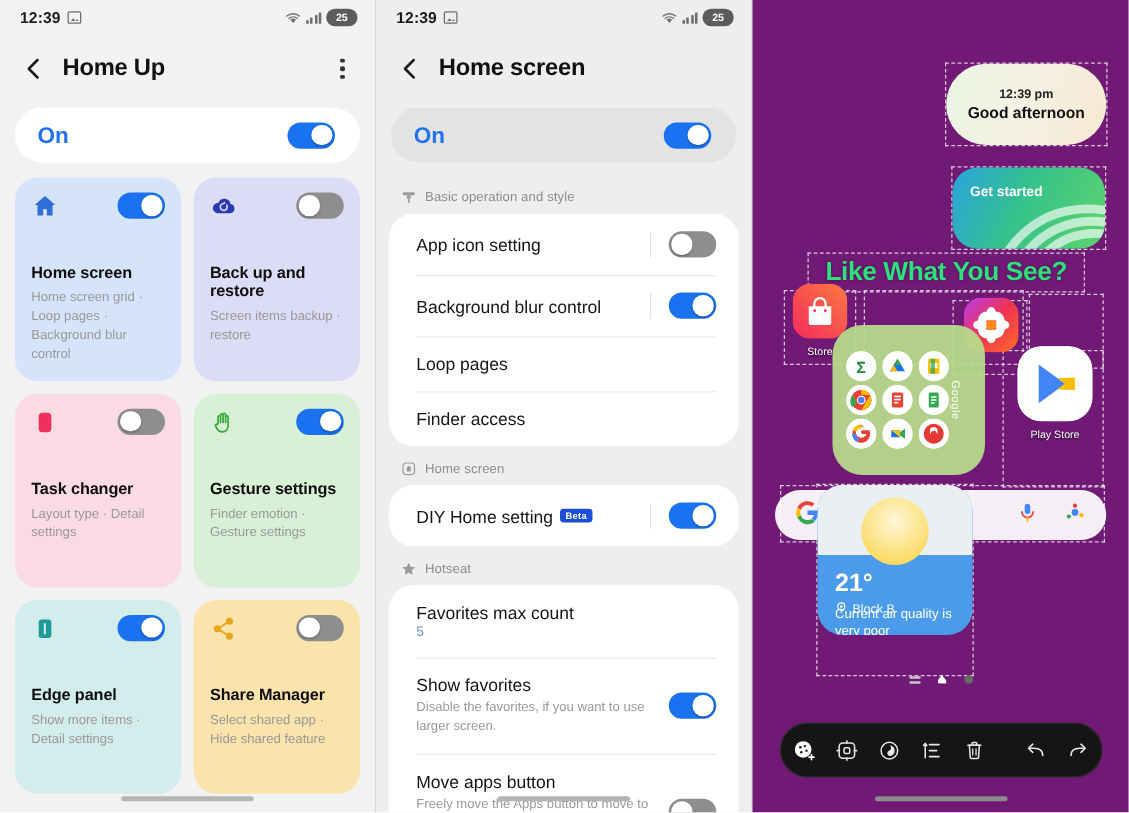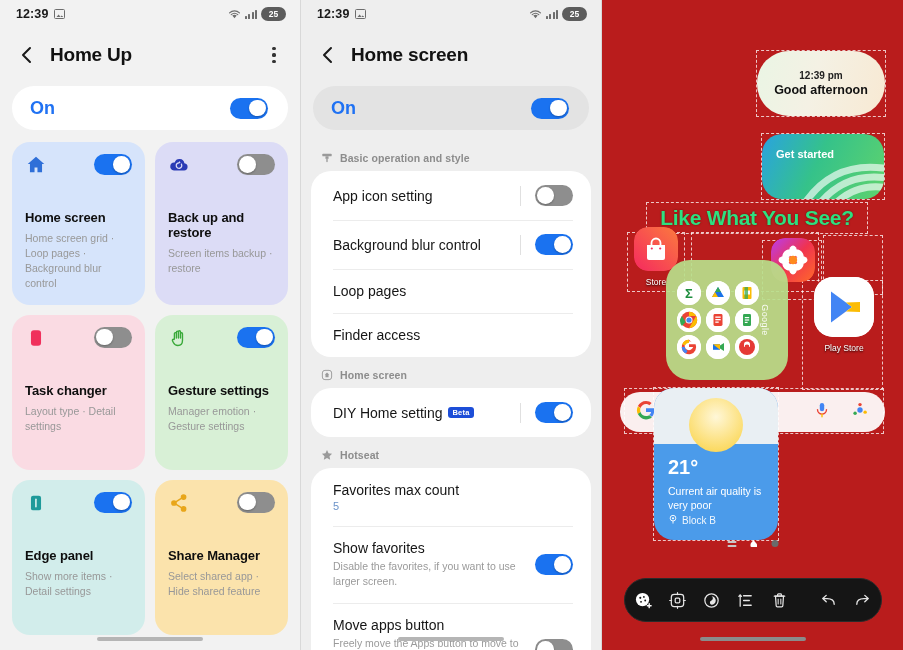--- a/index.html
+++ b/index.html
@@ -8,21 +8,21 @@
     background: #ffffff;
     font-family: "Liberation Sans", sans-serif;
     overflow: hidden;
   }
   .screen { display: flex; width: 903px; height: 650px; }
 
   
   .panel { position: relative; width: 301px; height: 650px; overflow: hidden; }
   .panel-left  { background: #f2f2f2; border-right: 1px solid #d8d8d8; }
   .panel-mid   { background: #eeeeee; border-right: 1px solid #d8d8d8; }
-  .panel-right { background: #b91c1c; width: 301px; }
+  .panel-right { background: #701a75; width: 301px; }
 
   
   .statusbar {
     height: 28px; display: flex; align-items: center;
     justify-content: space-between; padding: 0 14px 0 16px;
   }
   .sb-left { display: flex; align-items: center; gap: 6px; }
   .sb-time { font-size: 12.5px; font-weight: 600; color: #1a1a1a; letter-spacing: .1px; }
   .sb-imgicon {
     width: 11px; height: 10px; border: 1.4px solid #6d6d6d; border-radius: 1.5px;
@@ -92,21 +92,21 @@
   
   .home-ind {
     position: absolute; bottom: 9px; left: 50%; transform: translateX(-50%);
     width: 106px; height: 4px; border-radius: 2px; background: #b5b5b5;
   }
   .home-ind.dark { background: #8b8b8b; }
 
   
   .mid-scroll { padding: 10px 10px 0; }
   .sec-head { display: flex; align-items: center; gap: 7px; padding: 12px 10px 7px; }
-  .sec-head span { font-size: 10.5px; font-weight: 700; color: #8c8c8c; letter-spacing: .1px; }
+  .sec-head span { font-size: 10.5px; font-weight: 400; color: #8c8c8c; letter-spacing: .1px; }
   .sec-icon { width: 12px; height: 12px; display:block; }
   .group { background: #ffffff; border-radius: 20px; overflow: hidden; }
   .row {
     display: flex; align-items: center; justify-content: space-between;
     padding: 14px 18px 14px 22px; position: relative; cursor: pointer;
   }
   .row + .row::before {
     content: ""; position: absolute; top: 0; left: 22px; right: 18px;
     height: 1px; background: #ececec;
   }
@@ -173,21 +173,21 @@
     color: rgba(255,255,255,.92); font-size: 9px; letter-spacing: .4px;
   }
 
   .searchbar {
     position: absolute; left: 18px; top: 392px; width: 265px; height: 40px;
     border-radius: 20px; background: rgba(255,255,255,.93);
     display: flex; align-items: center; justify-content: space-between; padding: 0 16px;
   }
 
   .w-weather {
-    position: absolute; left: 52px; top: 388px; width: 124px; height: 152px;
+    position: absolute; left: 52px; top: 388px; width: 124px; height: 120px;
     border-radius: 20px; overflow: hidden; background: #4b9bea;
   }
   .w-weather .sky { position: absolute; inset: 0 0 auto; height: 56px; background: #e9eff3; }
   .w-weather .sun {
     position: absolute; left: 50%; top: 10px; transform: translateX(-50%);
     width: 54px; height: 54px; border-radius: 50%;
     background: radial-gradient(circle at 50% 35%, #fff7d8 0%, #fbd95f 78%, #f5c433 100%);
   }
   .w-weather .temp { position: absolute; left: 14px; top: 68px; color: #fff; font-size: 20px; font-weight: 600; }
   .w-weather .aq { position: absolute; left: 14px; top: 96px; right: 10px; color: #fff; font-size: 10.5px; line-height: 1.35; }
@@ -309,21 +309,21 @@
       <div class="card" style="background:#d8f0d6">
         <div class="card-top">
           <span class="card-icon">
             <svg viewBox="0 0 24 24" width="22" height="22">
                 <path d="M7 13V7.2a1.1 1.1 0 0 1 2.2 0V12V5.6a1.1 1.1 0 0 1 2.2 0V12V5.2a1.1 1.1 0 0 1 2.2 0V12V7.4a1.1 1.1 0 0 1 2.2 0v7.3c0 3.3-2 5.5-5 5.5-2.8 0-4.1-1.5-5-3.3L4.9 15c-.5-1 .6-2 1.5-1.4z" fill="none" stroke="#3aa93a" stroke-width="1.5" stroke-linejoin="round"></path>
               </svg>
           </span>
           <span class="sw on"></span>
         </div>
         <div class="card-title">Gesture settings</div>
-        <div class="card-desc">Manager emotion · Gesture settings</div>
+        <div class="card-desc">Finder emotion · Gesture settings</div>
       </div>
 
       <div class="card" style="background:#d2edeb">
         <div class="card-top">
           <span class="card-icon">
             <svg viewBox="0 0 24 24" width="22" height="22">
                 <rect x="6.5" y="4" width="11" height="16" rx="2.4" fill="#1e9a9a"></rect>
                 <rect x="11" y="7" width="1.8" height="10" rx=".9" fill="#d2edeb"></rect>
               </svg>
           </span>

